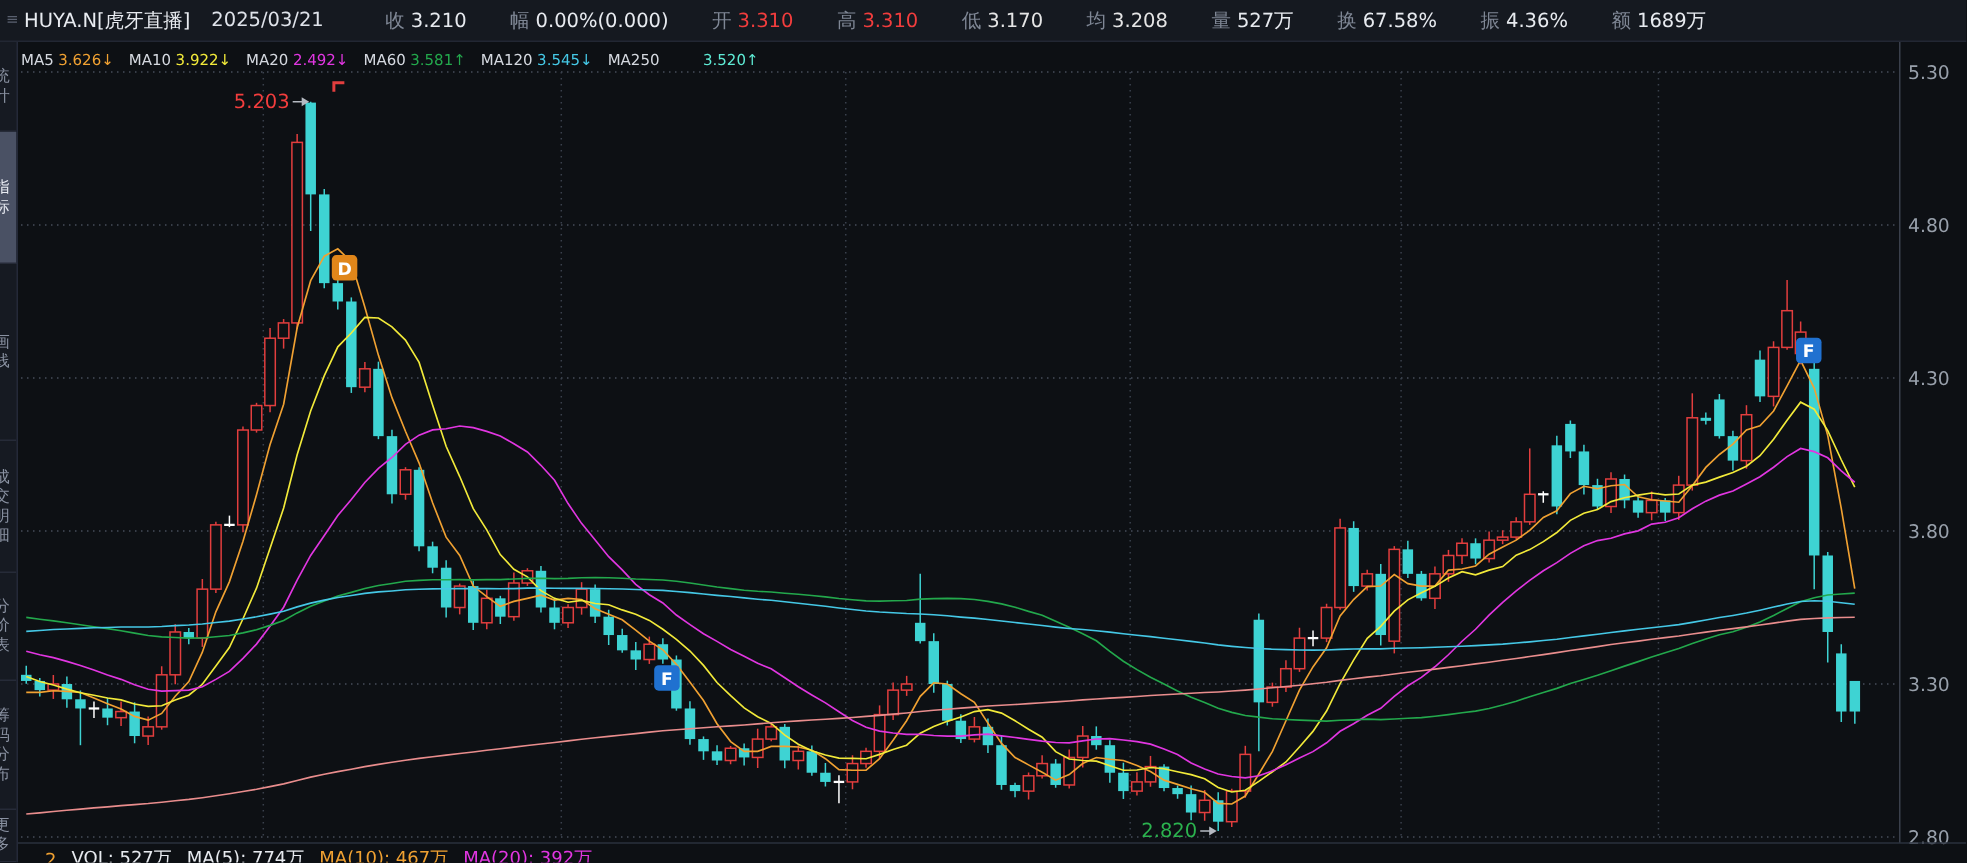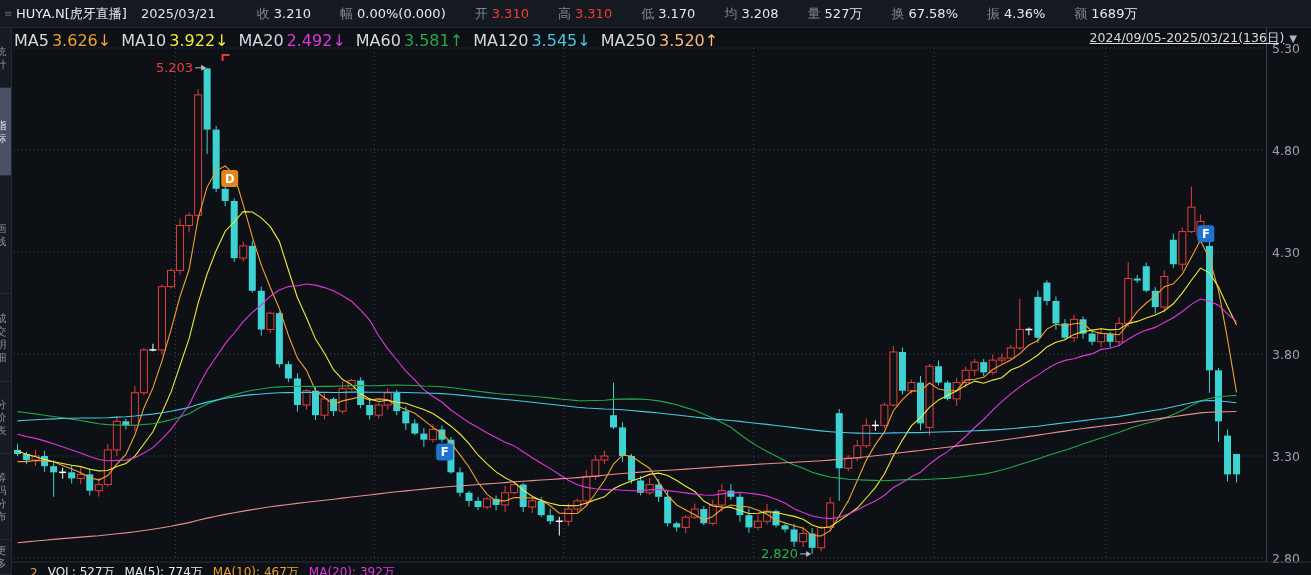--- a/index.html
+++ b/index.html
@@ -13,21 +13,21 @@
     font-size:13px; white-space:nowrap; z-index:5; padding-left:4px; }
   #quotebar .corner { color:#5a6170; font-size:10px; width:12px; }
   #quotebar .sym { color:#e9ecf1; margin-right:14px; }
   #quotebar .qdate { color:#dfe3ea; margin-right:25px; }
   .qpair { margin-right:13px;margin-left:16px; }
   .qlabel { color:#7f8795; margin-right:4px; }
   .qv-w { color:#e7eaef; } .qv-r { color:#f23d3d;text-align:right; } .qv-g { color:#e5e5e5;text-align:center; }
 
   
   #marow { position:absolute; left:14px; top:31px; height:18px; display:flex; align-items:center;
-    font-size:16px; white-space:nowrap; z-index:5; }
+    font-size:10px; white-space:nowrap; z-index:5; }
   .ma-item { margin-right:10px; }
   .ma-item .ma-name { color:#d4d8df; margin-right:3px; }
 
   
   #rangebox { position:absolute; right:14px; top:30px; display:flex; align-items:center;
     font-size:12.5px; z-index:5; }
   #rangebox .rtext { color:#d7dbe2; text-decoration:underline; }
   #rangebox .tri { color:#aeb4bf; font-size:10px; margin-left:5px; }
 
   
@@ -70,27 +70,23 @@
         <span class="qpair"><span class="qlabel">额</span><span class="qv-w">1689万</span></span>
       </span>
   </div>
 
   <div id="marow">
       <span class="ma-item"><span class="ma-name">MA5</span><span style="color: rgb(240, 161, 50);">3.626↓</span></span>
       <span class="ma-item"><span class="ma-name">MA10</span><span style="color: rgb(242, 234, 58);">3.922↓</span></span>
       <span class="ma-item"><span class="ma-name">MA20</span><span style="color: rgb(225, 54, 225);">2.492↓</span></span>
       <span class="ma-item"><span class="ma-name">MA60</span><span style="color: rgb(35, 168, 76);">3.581↑</span></span>
       <span class="ma-item"><span class="ma-name">MA120</span><span style="color: rgb(69, 200, 230);">3.545↓</span></span>
-      <span class="ma-item"><span class="ma-name">MA250</span><span style="color: #fdba74;">3.520↑</span></span>
+      <span class="ma-item"><span class="ma-name">MA250</span><span style="color: #5eead4; margin-left: 26px;">3.520↑</span></span>
     </div>
 
-  <div id="rangebox">
-    <span class="rtext">2024/09/05-2025/03/21(136日)</span>
-    <span class="tri">▼</span>
-  </div>
 
   <div id="sidebar">
       <div class="side-item" style="height: 60px;">
         <span>统</span>
         <span>计</span>
       </div>
       <div class="side-item active" style="height: 88px;">
         <span>指</span>
         <span>标</span>
       </div>

